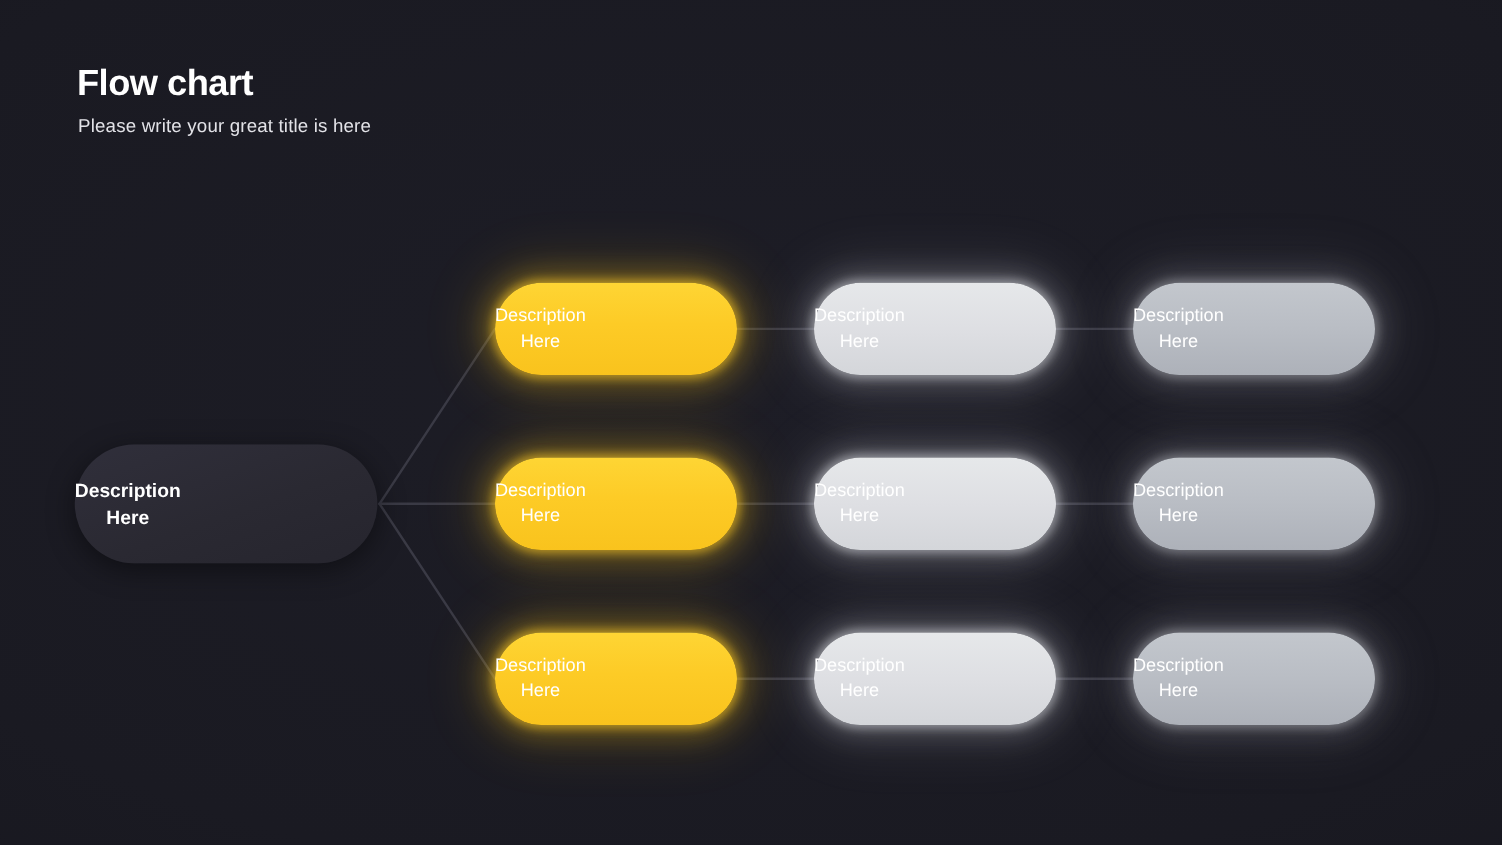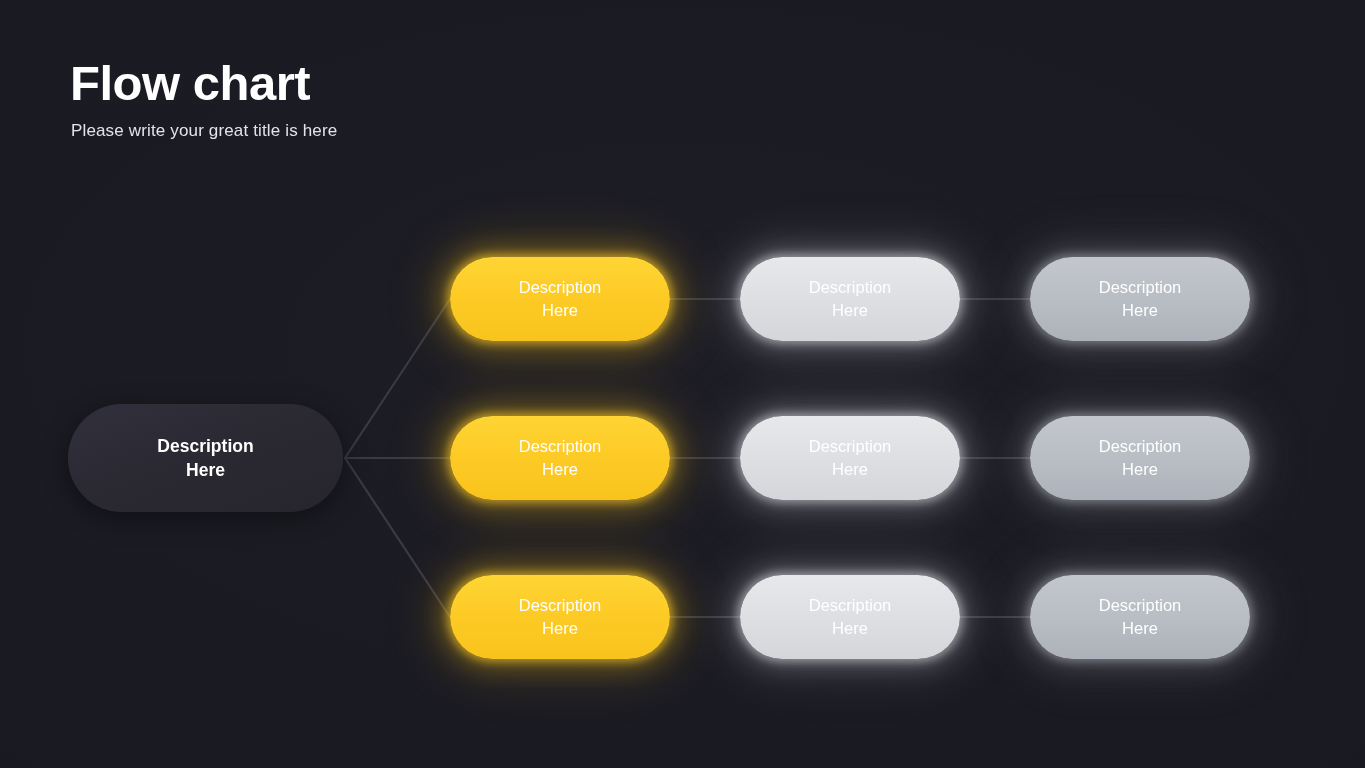--- a/index.html
+++ b/index.html
@@ -23,21 +23,21 @@
     overflow: hidden;
   }
 
   
   .header {
     position: absolute;
     left: 70px;
     top: 58px;
   }
   .title {
-    font-size: 49px;
+    font-size: 33px;
     font-weight: bold;
     color: #ffffff;
     letter-spacing: -0.5px;
     line-height: 1.05;
     margin: 0;
     white-space: nowrap;
   }
   .subtitle {
     font-size: 17px;
     font-weight: normal;
@@ -55,21 +55,21 @@
     width: 1365px;
     height: 768px;
     pointer-events: none;
   }
 
   
   .node {
     position: absolute;
     display: flex;
     align-items: center;
-    justify-content: center;
+    justify-content: flex-start;
     text-align: center;
     border-radius: 999px;
     box-sizing: border-box;
   }
   .node-label {
     line-height: 1.38;
     white-space: pre-line;
   }
 
   .node-root {

